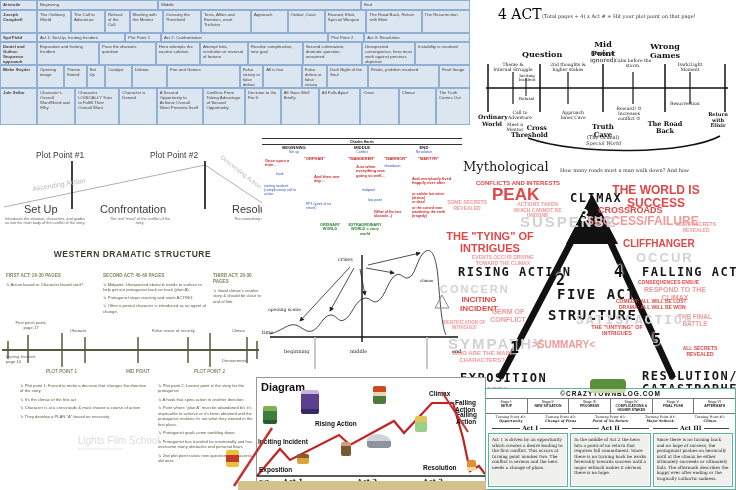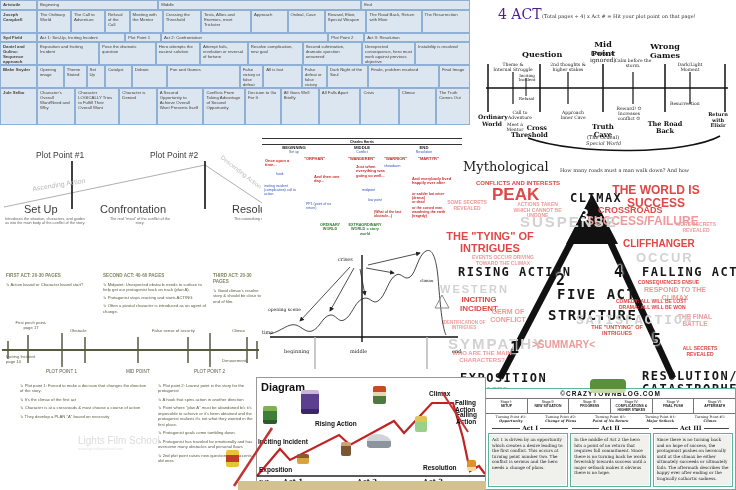--- a/index.html
+++ b/index.html
@@ -12,21 +12,21 @@
   #tableA{left:0;top:0;width:470px;height:125px;background:#fff;z-index:2}
   .trow{display:flex;width:100%;box-sizing:border-box}
   .tcell{background:#dce6f1;border:0.5px solid #8fafd4;padding:1px 2px;font-size:4.3px;
          color:#463d36;overflow:hidden;line-height:1.2;box-sizing:border-box;flex-basis:0}
   .tlabel{width:37px;flex:none !important;font-weight:bold}
   
   #fourAct{left:478px;top:0;width:258px;height:156px;background:#fff;z-index:2}
   .serif{font-family:"DejaVu Serif",serif;color:#222}
   .serifb{font-family:"DejaVu Serif",serif;font-weight:bold;color:#111}
   .serifi{font-family:"DejaVu Serif",serif;font-style:italic;color:#333;background:#fff;padding:0 2px}
-  #fa-title{position:absolute;left:20px;top:6px;font-family:"DejaVu Serif",serif;font-size:14px;color:#4c1d95}
+  #fa-title{position:absolute;left:20px;top:6px;font-family:"DejaVu Serif",serif;font-size:14px;color:#000000}
   #fa-sub{position:absolute;left:64px;top:13px;font-family:"DejaVu Serif",serif;font-size:5px;color:#333}
   
   #paradigm{left:0;top:125px;width:265px;height:112px;background:#fff;z-index:1}
   #pg-title{position:absolute;left:0;right:0;top:6px;text-align:center;font-size:12px;color:#3a3a3a;letter-spacing:0.5px}
   .thin{color:#3a3a3a}
   .grayl{color:#b9b9b9}
   .tiny{color:#666}
   
   #western{left:0;top:237px;width:265px;height:140px;background:#fff;z-index:1;color:#565a40}
   #ws-title{position:absolute;left:0;right:0;top:12px;text-align:center;font-size:8.5px;font-weight:bold;color:#3c3f30;letter-spacing:0.5px}
@@ -241,20 +241,21 @@
       <div class="sc thin" style="left: 24px; top: 78px; font-size: 11px;">Set Up</div>
       <div class="sc thin" style="left: 100px; top: 78px; font-size: 11px;">Confrontation</div>
       <div class="sc thin" style="left: 232px; top: 78px; font-size: 11px;">Resolut</div>
       <div class="sc tiny wrap" style="left: 4px; top: 92px; font-size: 3.8px; width: 82px; text-align: center;">Introduces the situation, characters, and guides us into the main body of the conflict of the story.</div>
       <div class="sc tiny wrap" style="left: 108px; top: 92px; font-size: 3.8px; width: 64px; text-align: center;">The real "meat" of the conflict of the story.</div>
       <div class="sc tiny wrap" style="left: 234px; top: 92px; font-size: 3.8px; width: 30px;">The outworking o</div>
     </div>
 </div>
 
 <div class="panel" id="western">
+  <div id="ws-title">WESTERN DRAMATIC STRUCTURE</div>
   <div class="wcol" style="left:6px;top:36px;width:88px">
     <h4>FIRST ACT: 20-30 PAGES</h4>
     <ul>
         <li>Action based or Character based start?</li>
       </ul>
   </div>
   <div class="wcol" style="left:103px;top:36px;width:104px">
     <h4>SECOND ACT: 40-60 PAGES</h4>
     <ul>
         <li>Midpoint: Unexpected obstacle needs to surface to help get our protagonist back on track (plan A).</li>
@@ -399,21 +400,21 @@
       <div class="sc grayw" style="left: 80px; top: 58px; font-size: 15px;">SUSPENSE</div>
       <div class="sc pink wrap" style="left: 230px; top: 66px; font-size: 5px; width: 52px; text-align: center;">MORE SECRETS REVEALED</div>
       <div class="sc redw wrap" style="left: 4px; top: 74px; font-size: 11px; width: 92px; text-align: center;">THE "TYING" OF INTRIGUES</div>
       <div class="sc redw" style="left: 183px; top: 82px; font-size: 10px;">CLIFFHANGER</div>
       <div class="sc pink wrap" style="left: 22px; top: 99px; font-size: 5px; width: 82px; text-align: center;">EVENTS OCCUR DRIVING TOWARD THE CLIMAX</div>
       <div class="sc grayw" style="left: 196px; top: 95px; font-size: 13px;">OCCUR</div>
       <div class="sc stencil" style="left: 18px; top: 110px; font-size: 12px;">RISING ACTION</div>
       <div class="sc stencil" style="left: 202px; top: 110px; font-size: 12px;">FALLING ACTION</div>
       <div class="sc redw" style="left: 198px; top: 124px; font-size: 5px;">CONSEQUENCES ENSUE</div>
       <div class="sc pink wrap" style="left: 200px; top: 130px; font-size: 7px; width: 70px; text-align: center;">RESPOND TO THE CLIMAX</div>
-      <div class="sc grayw" style="left: 0px; top: 127px; font-size: 11px;">WESTERN</div>
+      <div class="sc grayw" style="left: 0px; top: 127px; font-size: 11px;">CONCERN</div>
       <div class="sc stencil" style="left: 117px; top: 131px; font-size: 14px;">FIVE ACT</div>
       <div class="sc redw wrap" style="left: 10px; top: 140px; font-size: 8px; width: 58px; text-align: center;">INCITING INCIDENT</div>
       <div class="sc redw" style="left: 176px; top: 143px; font-size: 5px;">COMEDY: ALL WILL BE LOST</div>
       <div class="sc redw" style="left: 179px; top: 149px; font-size: 5px;">DRAMA: ALL WILL BE WON</div>
       <div class="sc stencil" style="left: 108px; top: 152px; font-size: 14px;">STRUCTURE</div>
       <div class="sc pink wrap" style="left: 44px; top: 152px; font-size: 7px; width: 48px; text-align: center;">GERM OF CONFLICT</div>
       <div class="sc pink wrap" style="left: 232px; top: 157px; font-size: 6.5px; width: 46px; text-align: center;">THE FINAL BATTLE</div>
       <div class="sc grayw" style="left: 136px; top: 158px; font-size: 13px; font-family: Liberation Mono, monospace;">SATISFACTION</div>
       <div class="sc pink wrap" style="left: 0px; top: 164px; font-size: 4.5px; width: 48px; text-align: center;">IDENTIFICATION OF INTRIGUES</div>
       <div class="sc redw wrap" style="left: 148px; top: 168px; font-size: 5.5px; width: 58px; text-align: center;">THE "UNTYING" OF INTRIGUES</div>

